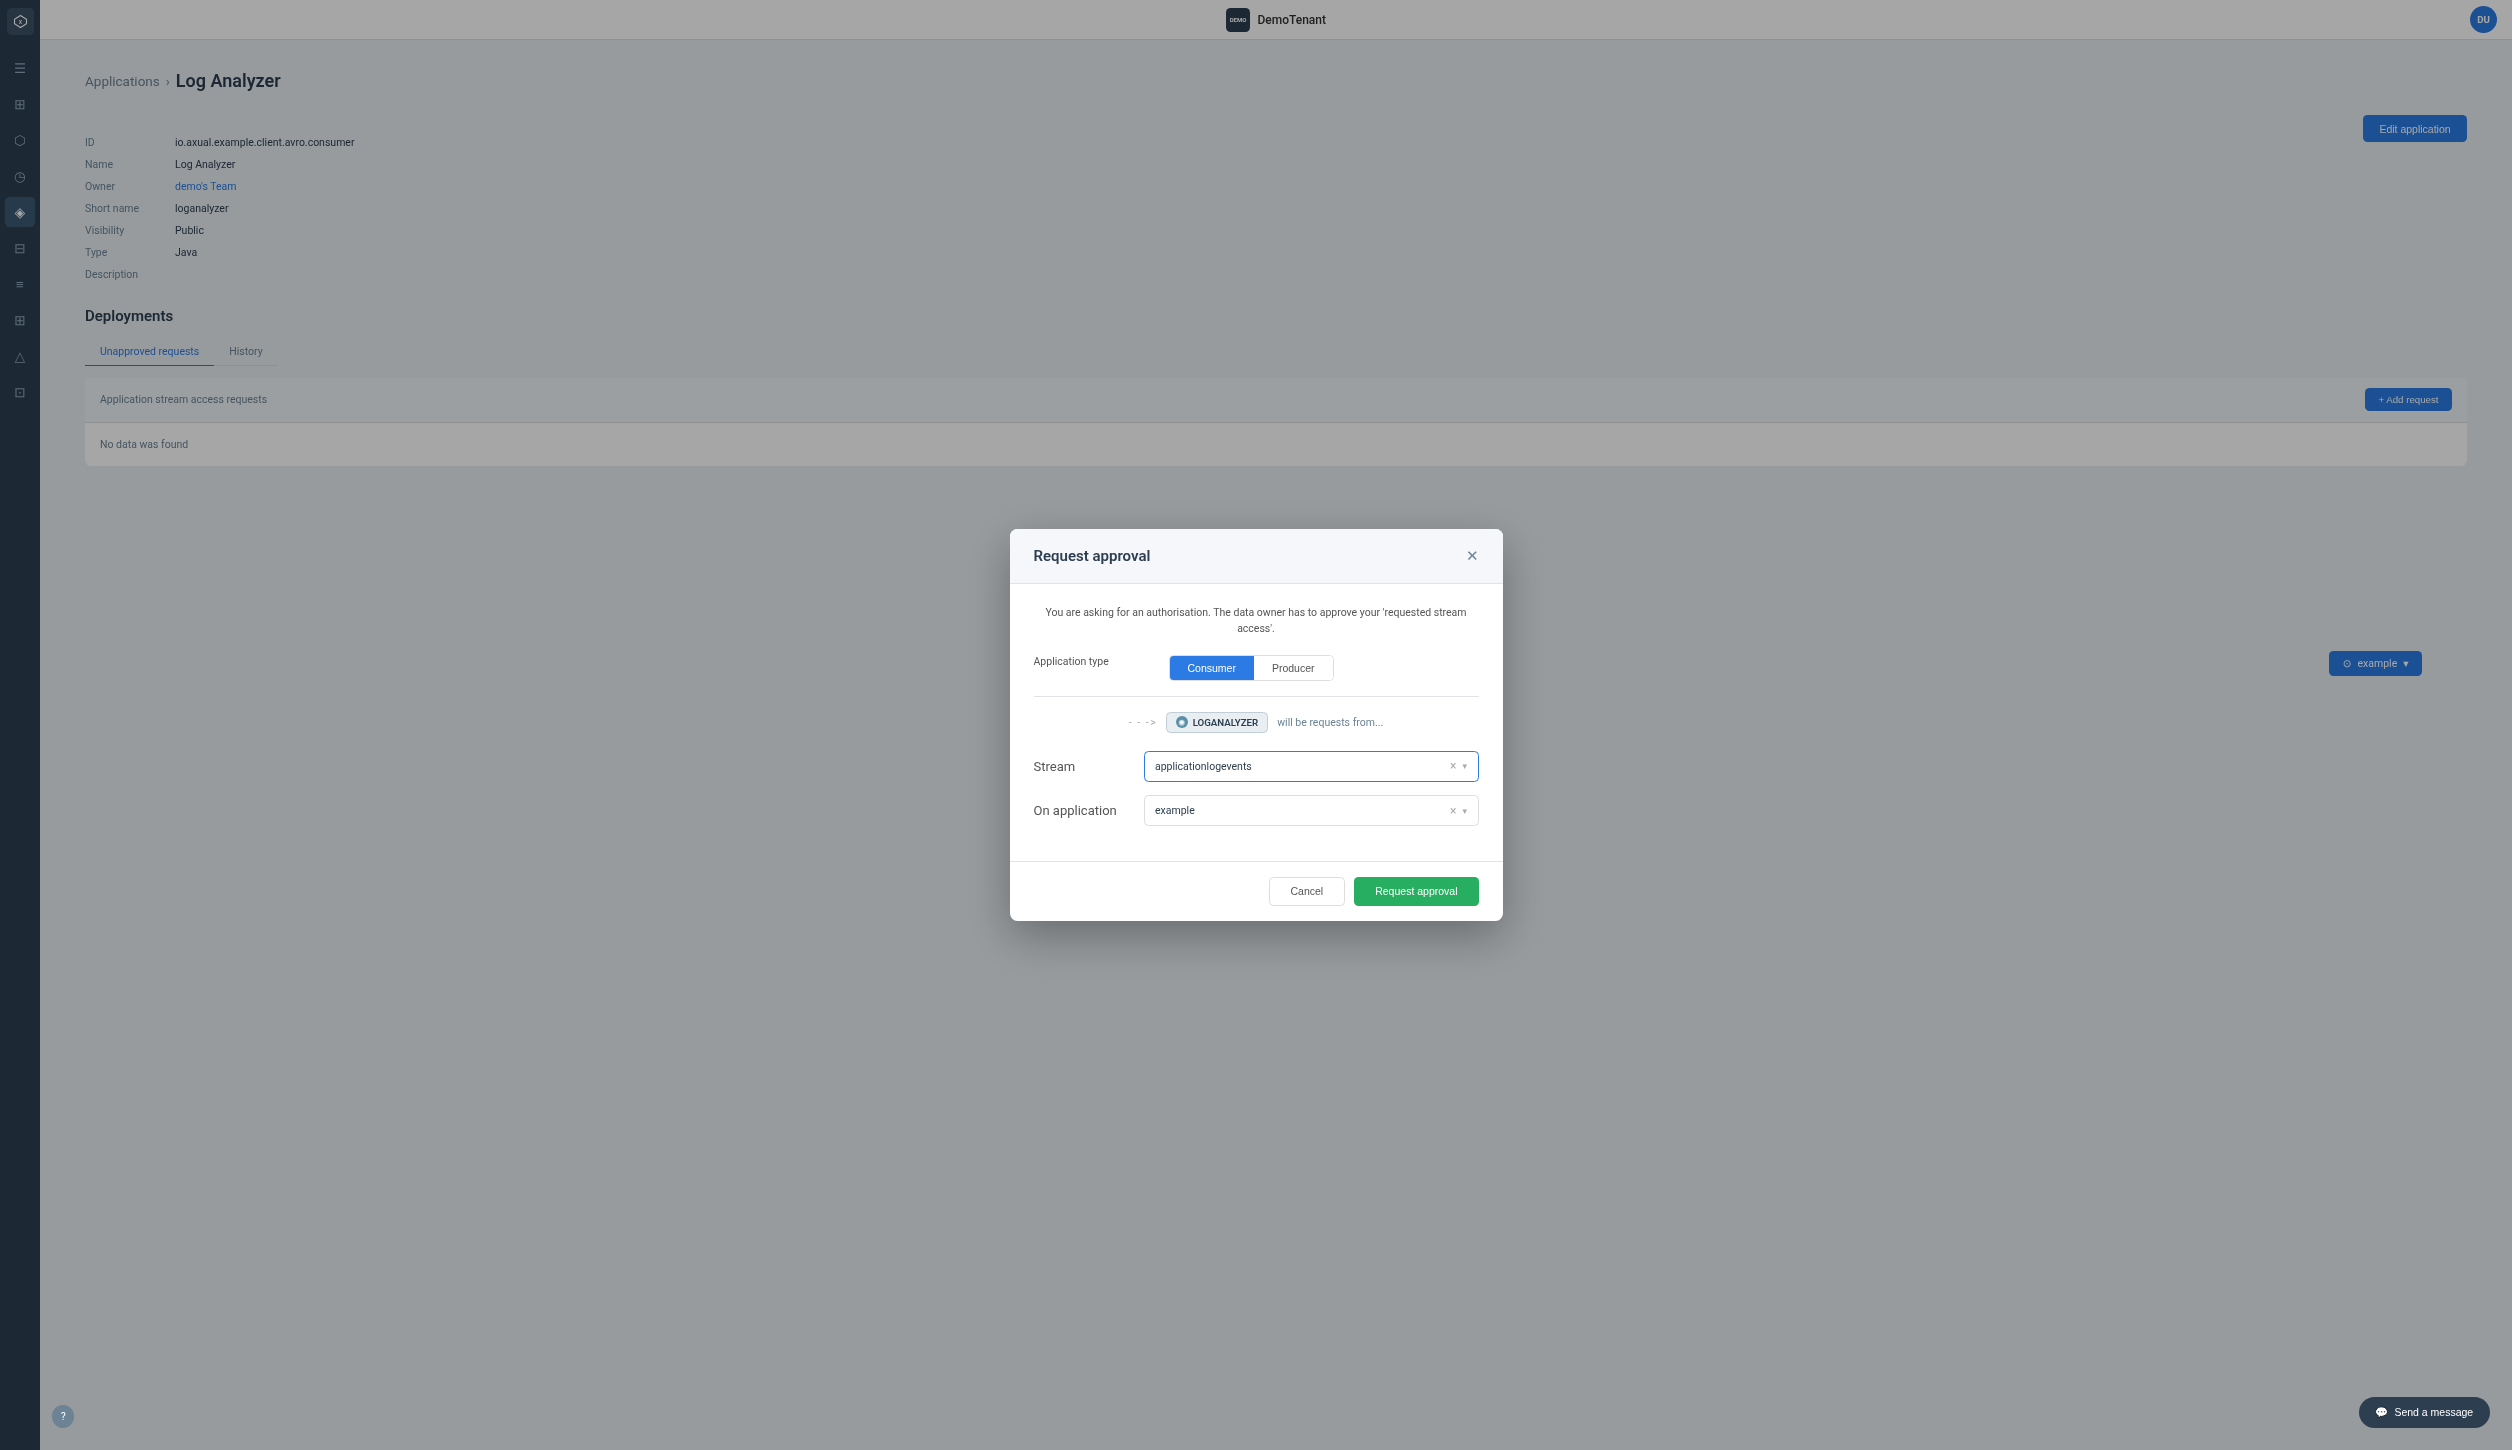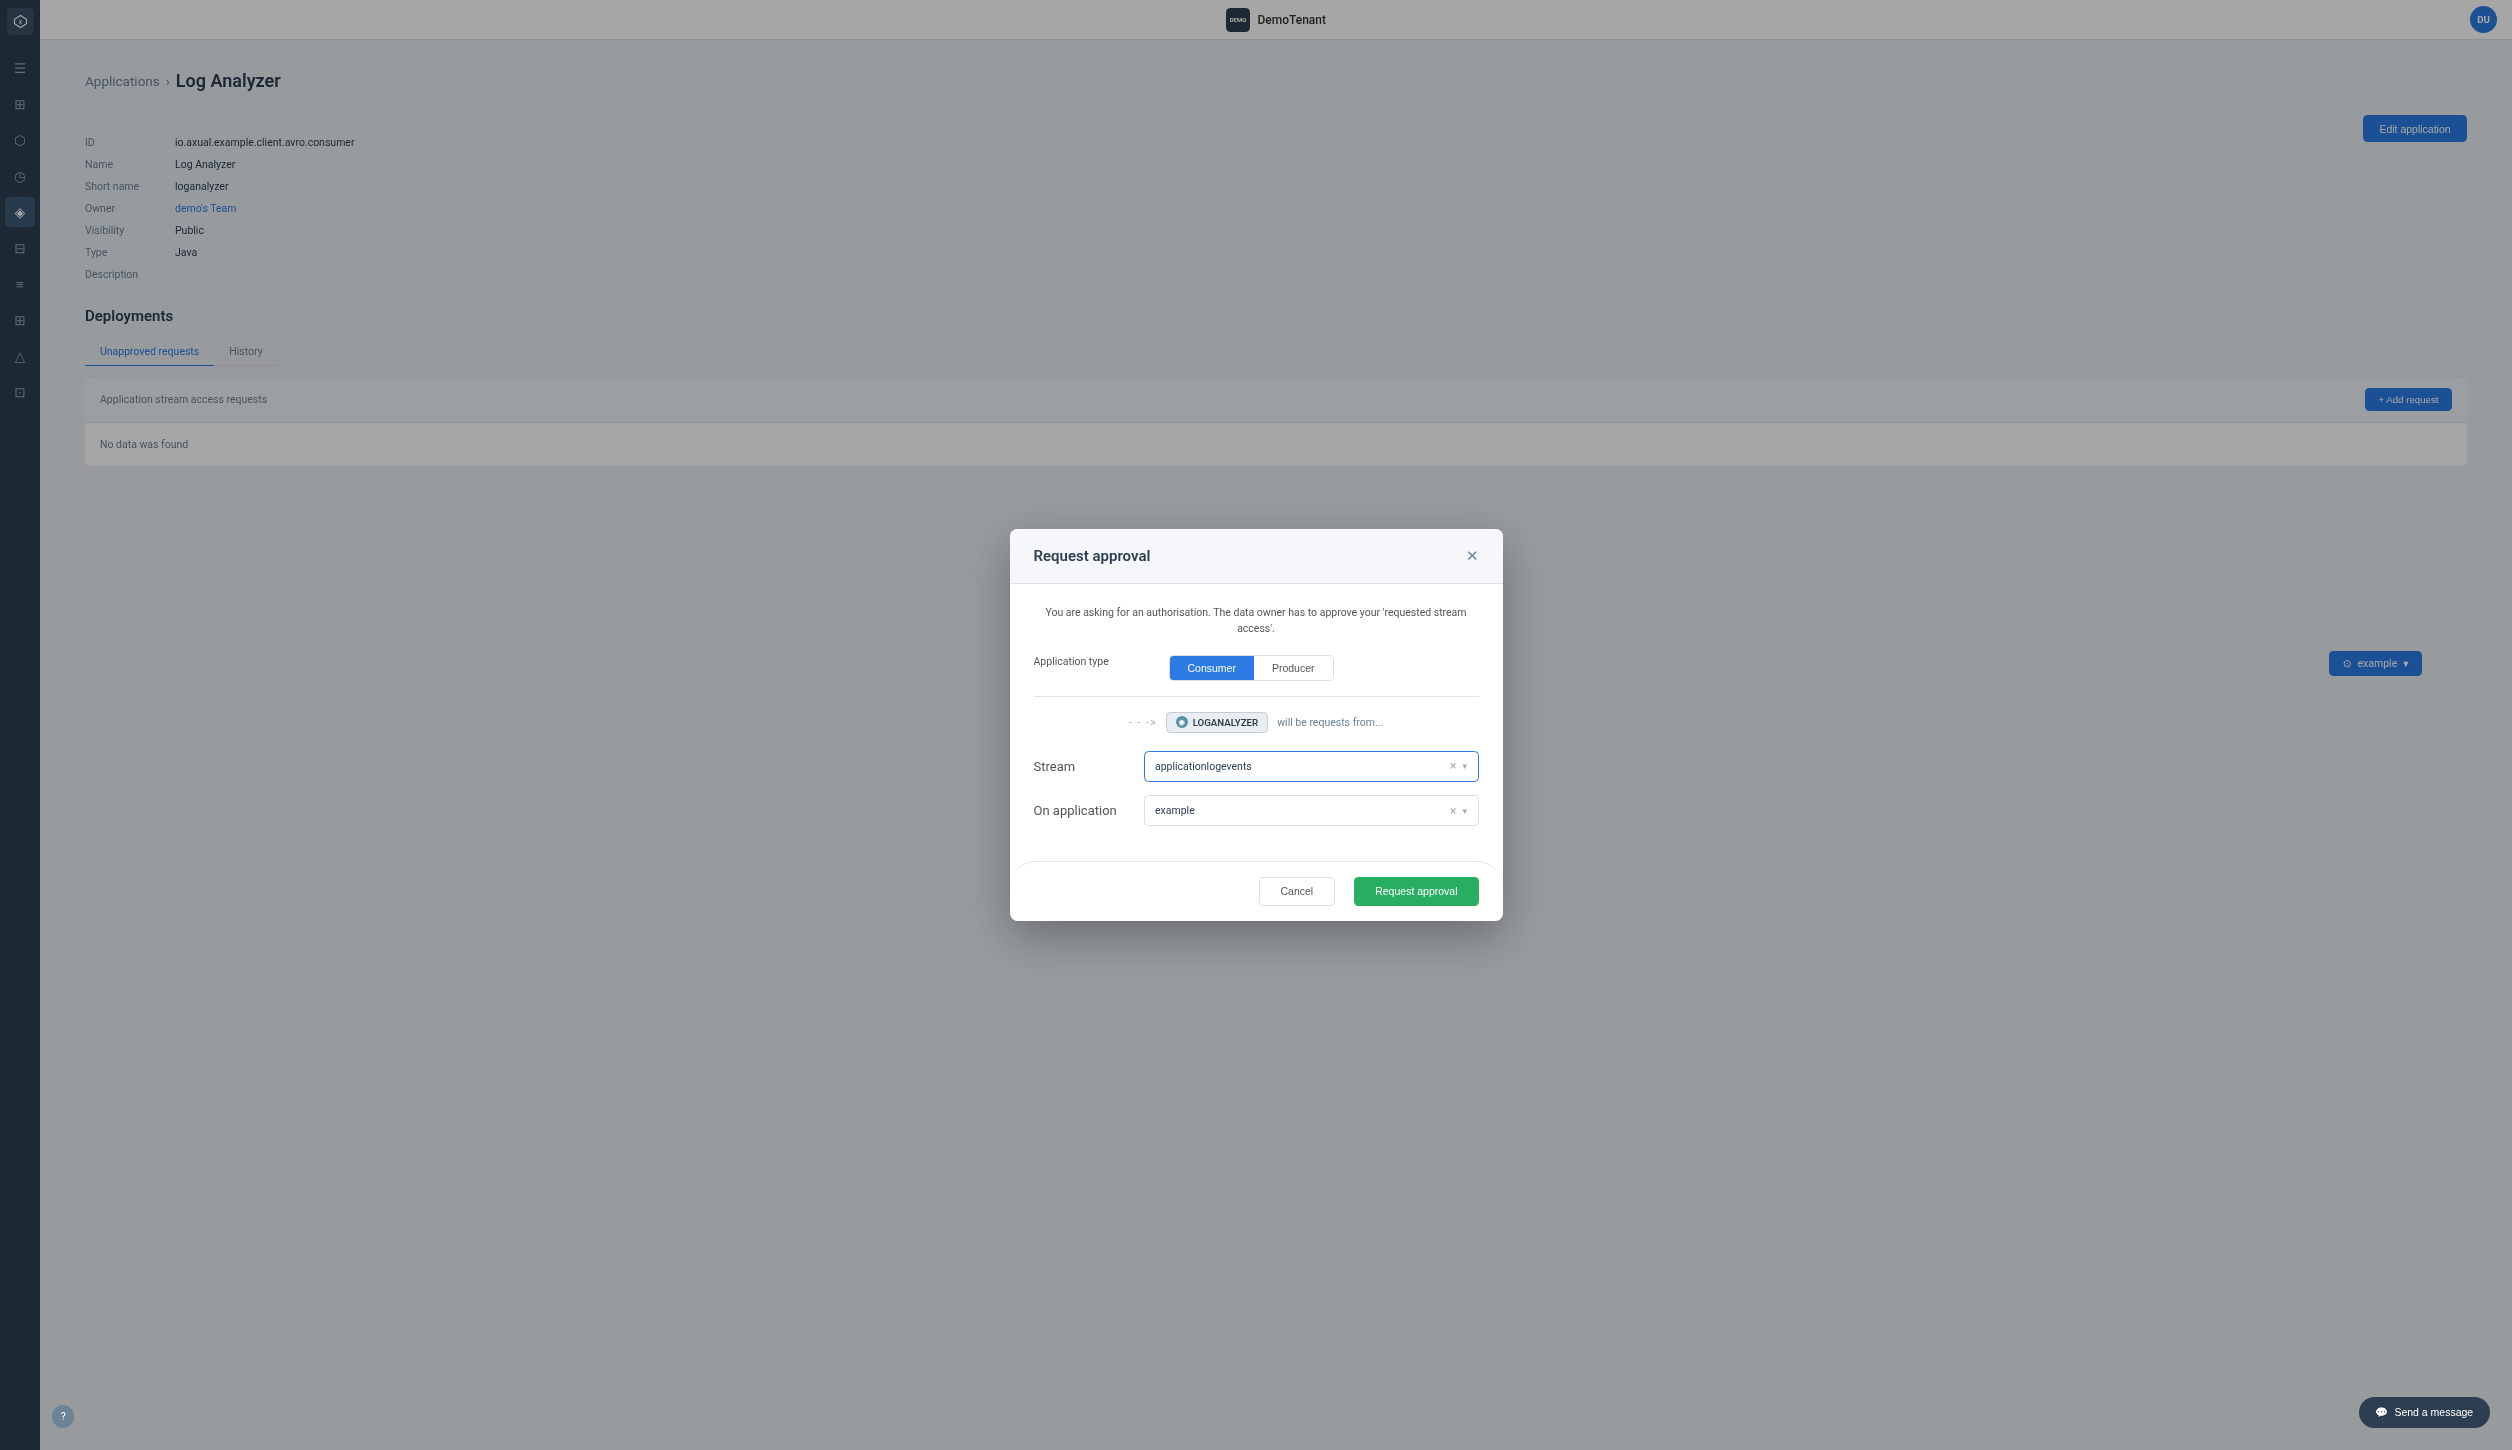--- a/index.html
+++ b/index.html
@@ -374,22 +374,21 @@
       font-size: 9px;
       color: #aaa;
     }
 
     
     .modal-footer {
       padding: 15px 24px;
       border-top: 0.7px solid #e0e4ea;
       display: flex;
       justify-content: flex-end;
-      gap: 19px;
-      border-radius: 26px;
+      gap: 9px;
     }
     .btn-cancel {
       background: #fff;
       border: 0.7px solid #ddd;
       color: #555;
       padding: 7.5px 21px;
       border-radius: 4.5px;
       font-size: 10.5px;
       cursor: pointer;
     }
@@ -480,26 +479,26 @@
   <div class="app-details">
     <div class="detail-row">
       <span class="detail-label">ID</span>
       <span class="detail-value">io.axual.example.client.avro.consumer</span>
     </div>
     <div class="detail-row">
       <span class="detail-label">Name</span>
       <span class="detail-value">Log Analyzer</span>
     </div>
     <div class="detail-row">
+      <span class="detail-label">Owner</span>
+      <span class="detail-value link" style="cursor:pointer;">demo's Team</span>
+    </div>
+    <div class="detail-row">
       <span class="detail-label">Short name</span>
       <span class="detail-value">loganalyzer</span>
-    </div>
-    <div class="detail-row">
-      <span class="detail-label">Owner</span>
-      <span class="detail-value link" style="cursor:pointer;">demo's Team</span>
     </div>
     <div class="detail-row">
       <span class="detail-label">Visibility</span>
       <span class="detail-value">Public</span>
     </div>
     <div class="detail-row">
       <span class="detail-label">Type</span>
       <span class="detail-value">Java</span>
     </div>
     <div class="detail-row">

